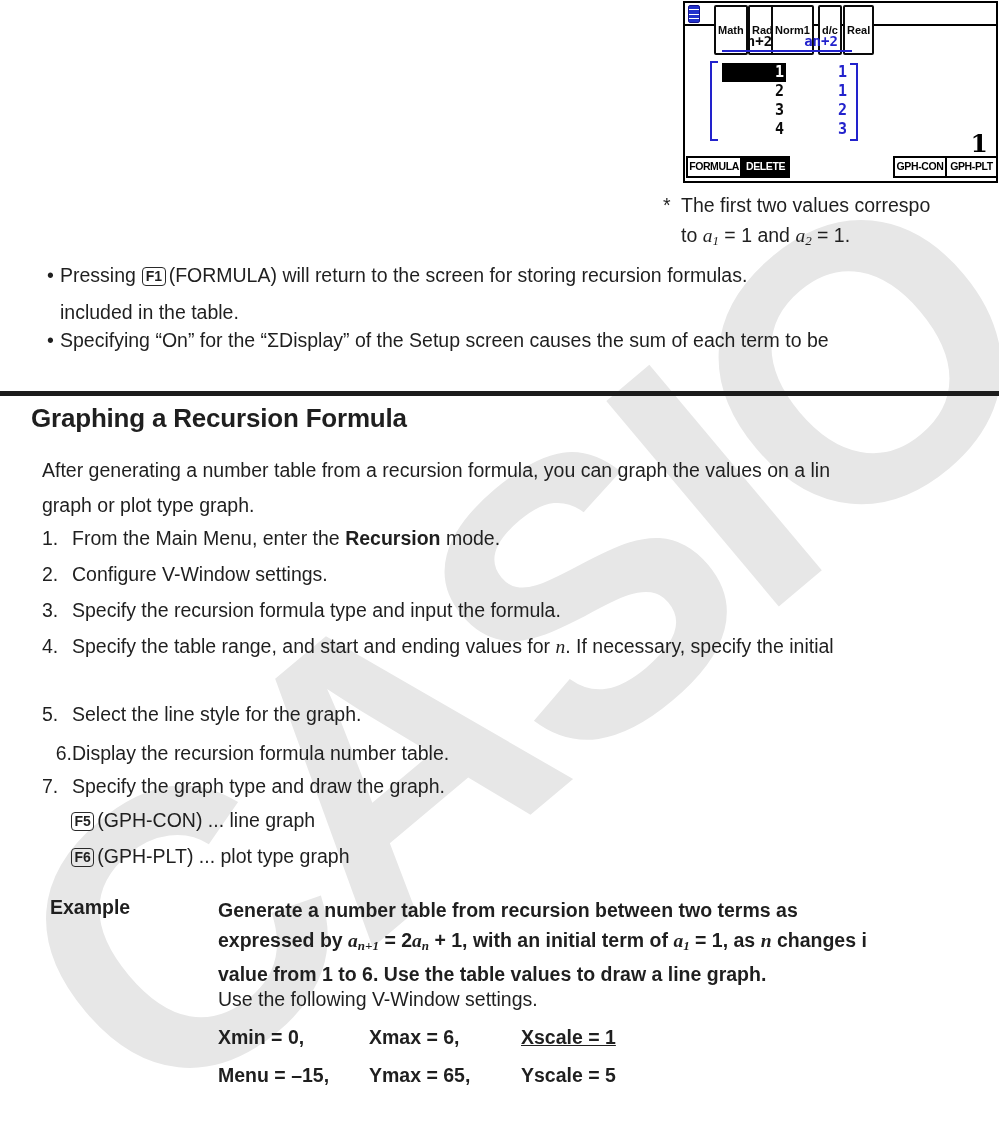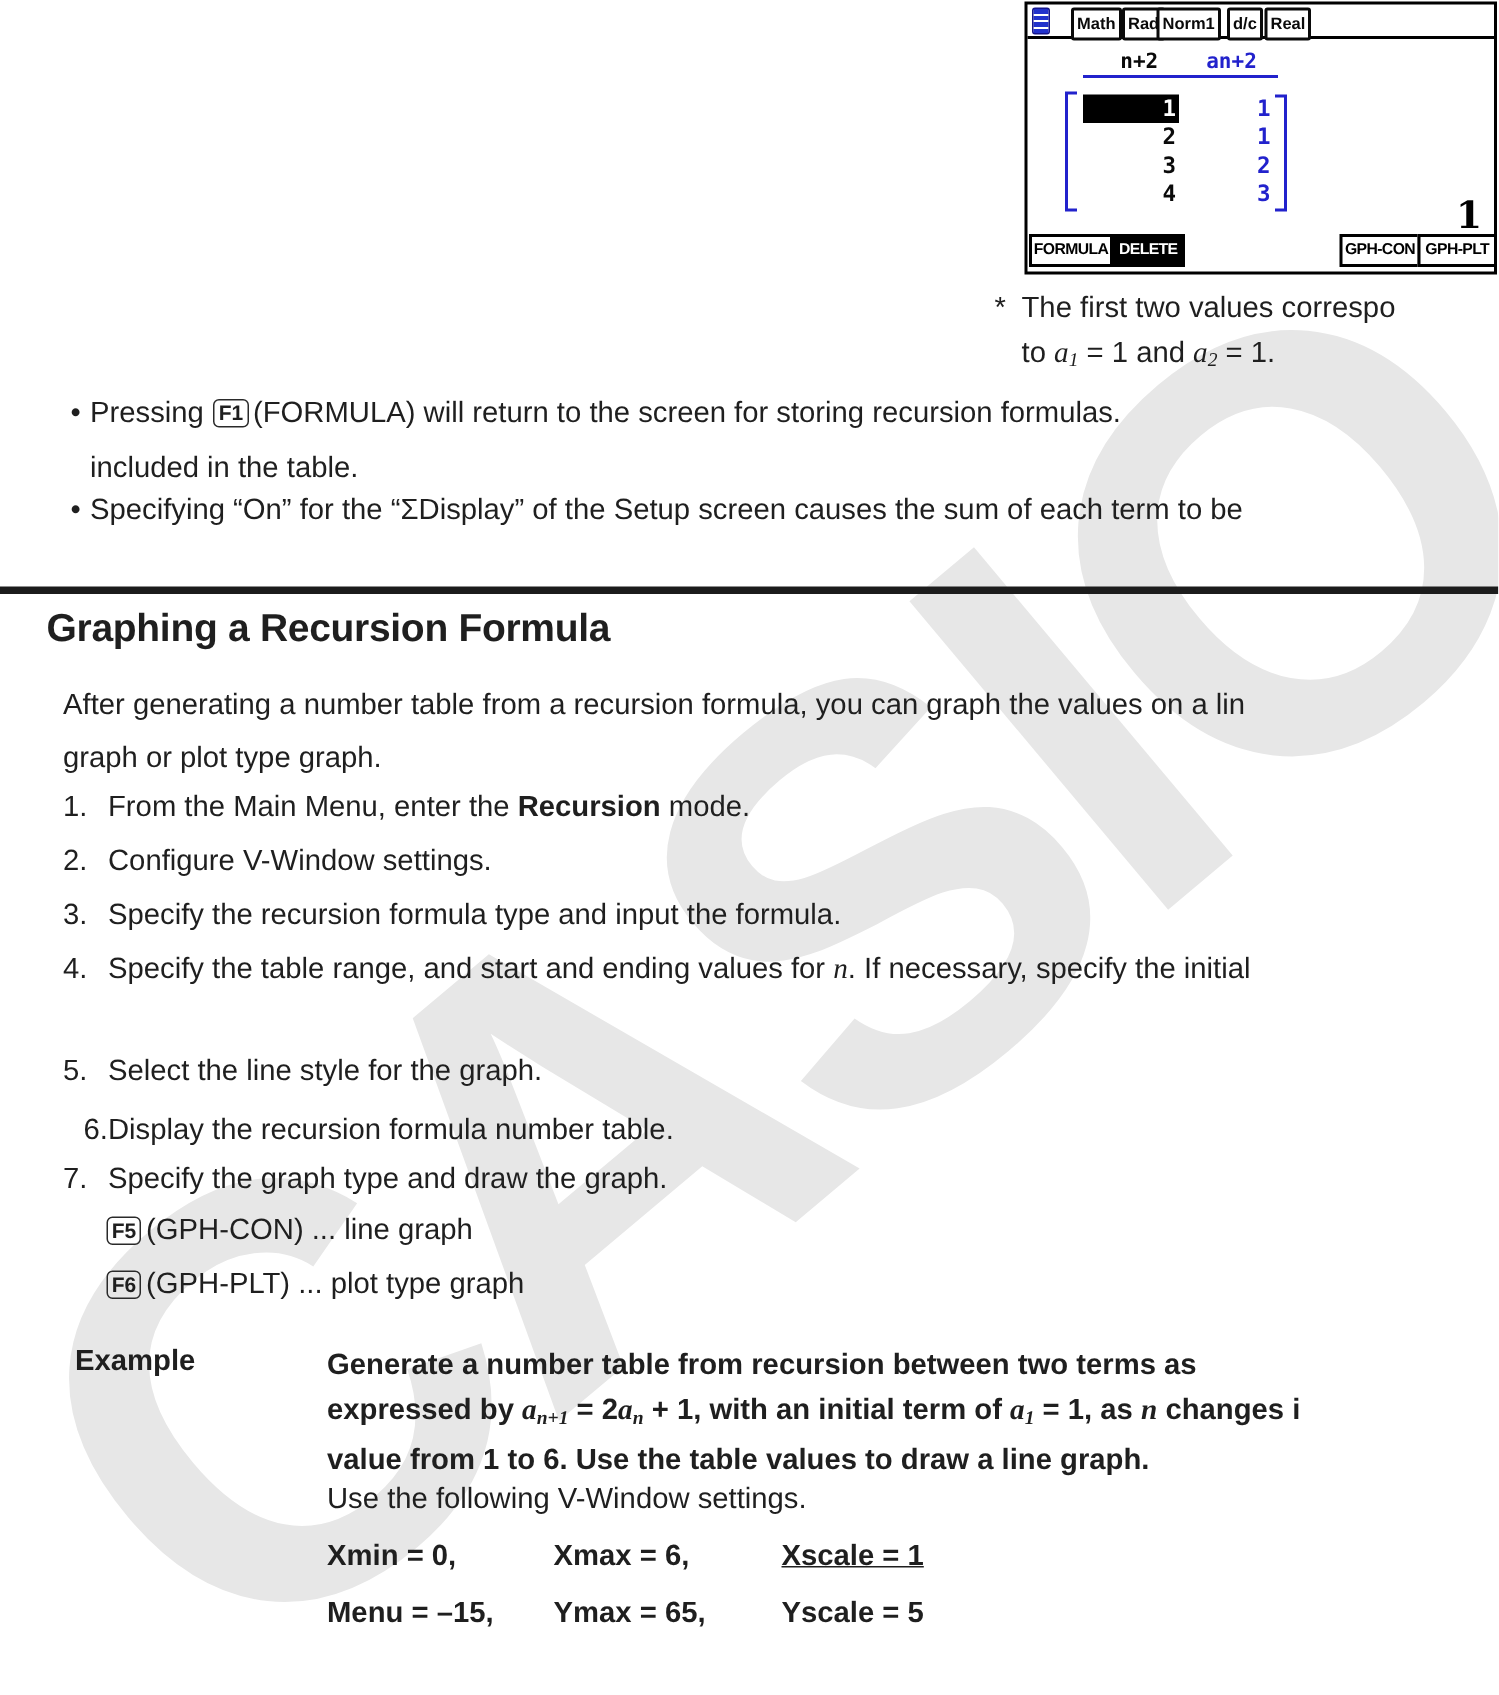--- a/index.html
+++ b/index.html
@@ -14,21 +14,21 @@
 
   .z{position:absolute;z-index:2;}
 
   
   .calc{position:absolute;left:683px;top:1px;width:311px;height:178px;border:2px solid #000;
         background:#fff;z-index:2;font-family:"DejaVu Sans Mono",monospace;}
   .statusbar{position:absolute;left:0;top:0;right:0;height:21px;border-bottom:2px solid #000;}
   .battery{position:absolute;left:3px;top:2px;width:10px;height:16px;border:1px solid #14148c;border-radius:2px;
     background:repeating-linear-gradient(180deg,#2232cc 0 3px,#ffffff 3px 4.5px);}
   .badge{position:absolute;top:2px;height:14px;line-height:14px;border:2px solid #0a0a0a;border-radius:2px;
-    font-family:"Liberation Sans",sans-serif;font-weight:bold;font-size:11px;padding:2px 2px;color:#0a0a0a;background:#fff;}
+    font-family:"Liberation Sans",sans-serif;font-weight:bold;font-size:11px;padding:16px 2px;color:#0a0a0a;background:#fff;}
   .b-math{left:29px;} .b-rad{left:63px;} .b-norm{left:86px;text-align:center;} .b-dc{left:133px;} .b-real{left:158px;}
 
   .colhead{position:absolute;top:31px;height:15px;line-height:15px;font-weight:bold;font-size:14px;text-align:center;}
   .h-n{left:37px;width:75px;color:#0a0a0a;}
   .h-a{left:105px;width:62px;color:#2222cc;}
   .hline{position:absolute;top:47px;height:2px;background:#2222cc;}
   .hl-n{left:37px;width:75px;} .hl-a{left:105px;width:62px;}
 
   .cell{position:absolute;height:19px;line-height:19px;font-weight:bold;font-size:15px;text-align:right;}
   .ncell{left:37px;width:62px;padding-right:2px;color:#0a0a0a;}

